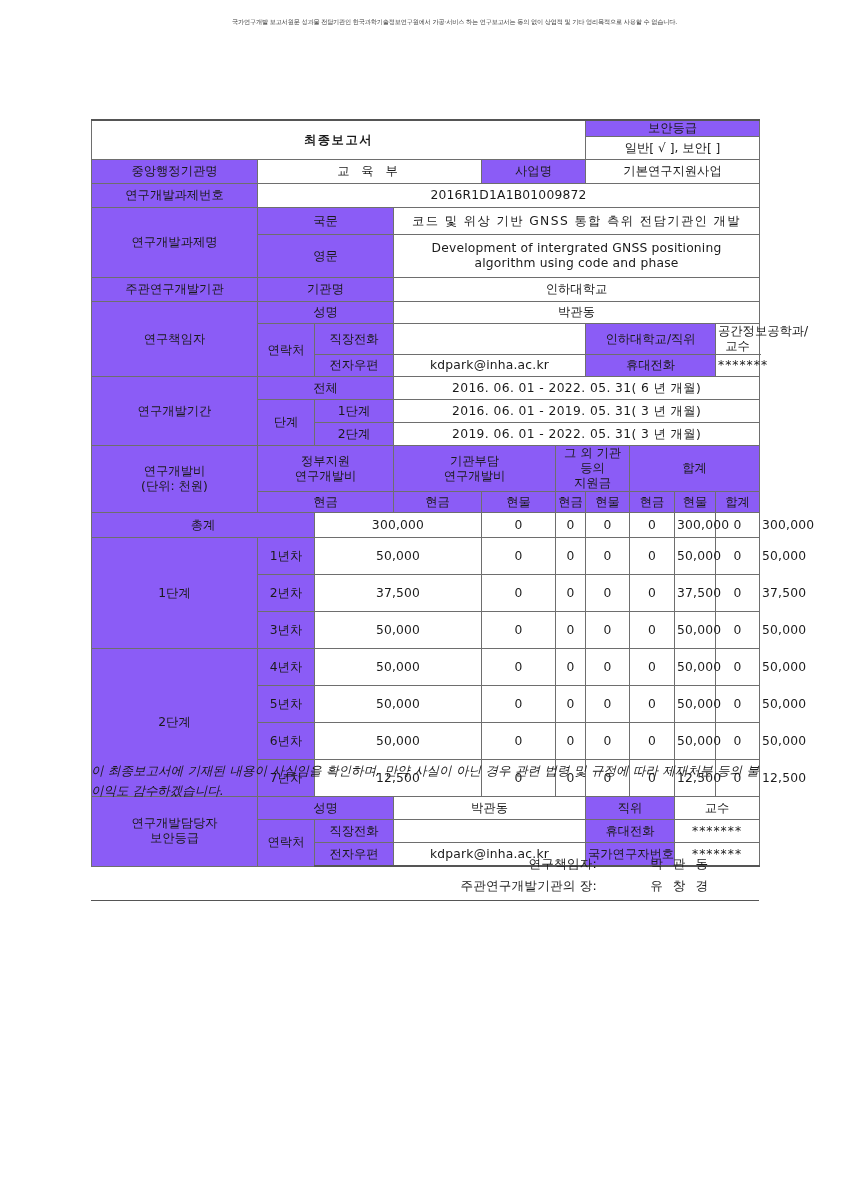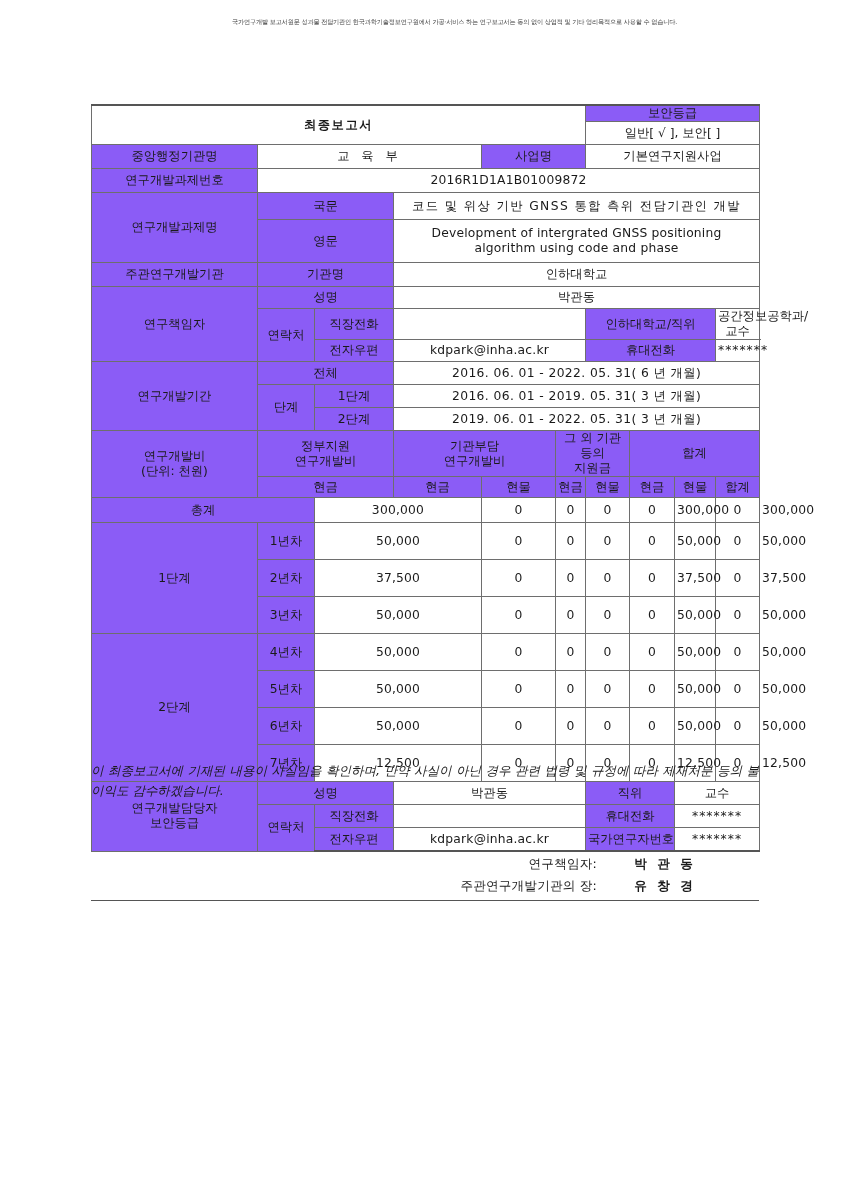--- a/index.html
+++ b/index.html
@@ -34,21 +34,21 @@
     letter-spacing: -0.2px;
     color: #3a3a3a;
     padding-left: 60px;
     box-sizing: border-box;
   }
 
   
   .doc {
     position: absolute;
     left: 91px;
-    top: 104px;
+    top: 119px;
     width: 668px;
   }
 
   table.grid {
     border-collapse: collapse;
     table-layout: fixed;
     width: 668px;
   }
   table.grid td {
     border: 1px solid #6e6e6e;
@@ -109,21 +109,21 @@
     top: 853px;
     width: 668px;
     font-size: 12.6px;
     line-height: 1.72;
     text-align: right;
     padding-right: 48px;
     box-sizing: border-box;
   }
   .signers .row { white-space: nowrap; }
   .signers .label { letter-spacing: 0.2px; }
-  .signers .val { display: inline-block; min-width: 92px; text-align: center; padding-left: 22px; letter-spacing: 3px; font-weight: bold; }
+  .signers .val { display: inline-block; min-width: 92px; text-align: right; padding-left: 22px; letter-spacing: 3px; }
 
   .rule {
     position: absolute;
     left: 91px;
     top: 900px;
     width: 668px;
     height: 0;
     border-top: 1.6px solid #555;
   }
   .note {

